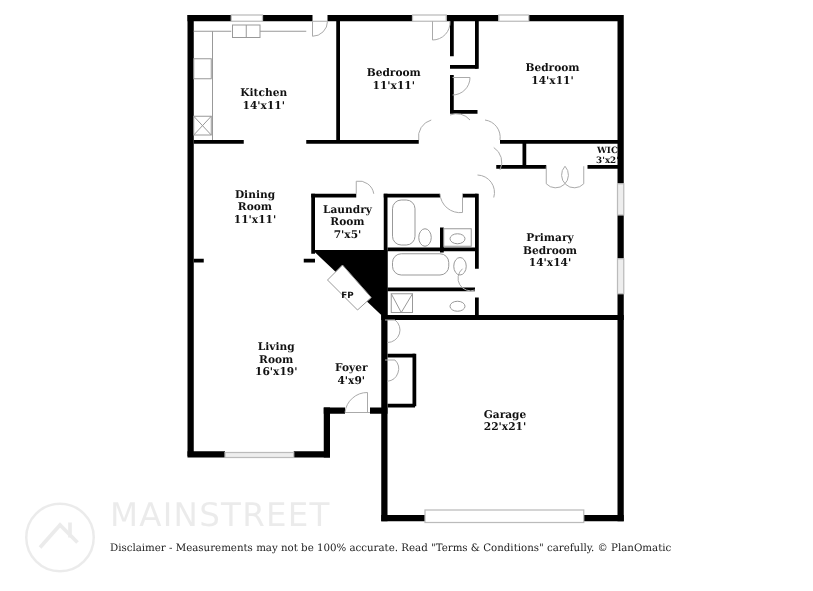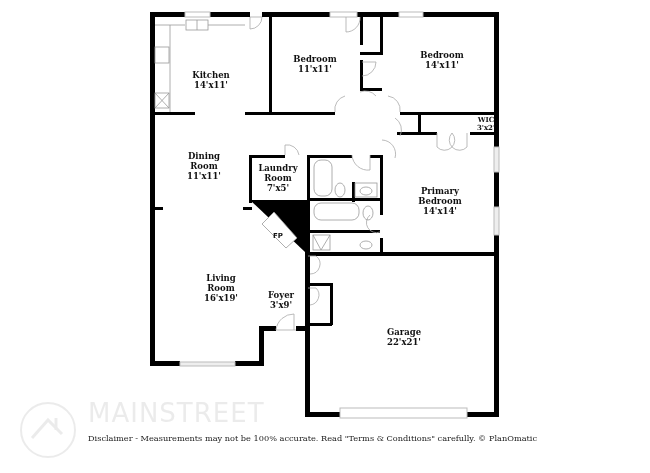--- a/index.html
+++ b/index.html
@@ -191,21 +191,21 @@
   <span class="dim">Bedroom</span>
   <span class="dim">14'x14'</span>
 </div>
 <div class="lbl" style="left:221px; top:273px;">
   <span class="dim">Living</span>
   <span class="dim">Room</span>
   <span class="dim">16'x19'</span>
 </div>
 <div class="lbl" style="left:281px; top:290px;">
   <span>Foyer</span>
-  <span class="dim">3'x9'</span>
+  <span class="dim">4'x9'</span>
 </div>
 <div class="lbl" style="left:404px; top:327px;text-align:center;">
   <span>Garage</span>
   <span class="dim">22'x21'</span>
 </div>
 <div class="fp" style="left:273px; top:232px;">FP</div>
 
 <div id="disclaimer">Disclaimer - Measurements may not be 100% accurate. Read "Terms &amp; Conditions" carefully. © PlanOmatic</div>
 
 </body></html>

